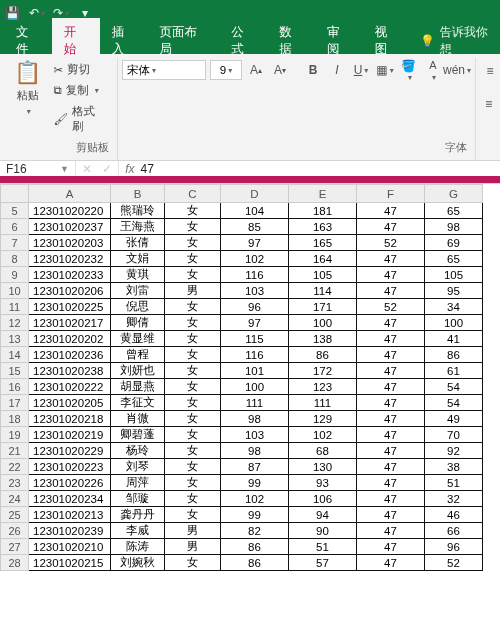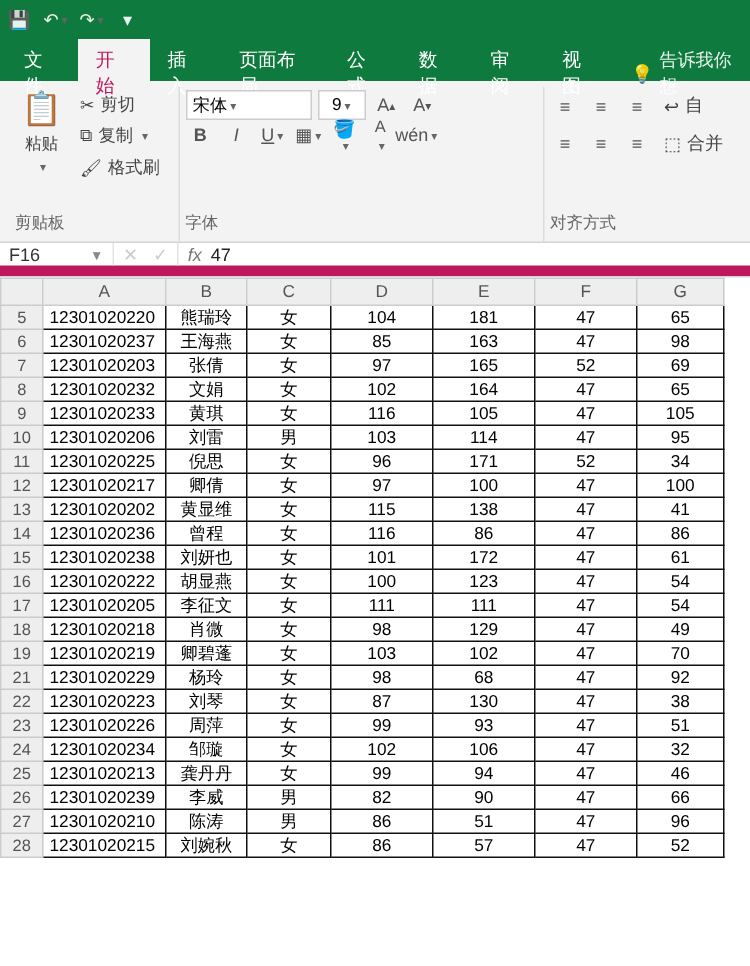--- a/index.html
+++ b/index.html
@@ -3,32 +3,32 @@
 <meta charset="utf-8">
 <style>
   * { box-sizing: border-box; }
   body { margin:0; font-family: "Microsoft YaHei", Arial, sans-serif; background:#fff; overflow:hidden; width:500px; height:644px; font-size:12px; }
   
   
   .titlebar { background:#0f7a3e; height:26px; display:flex; align-items:center; padding:0 6px; }
   .titlebar .tb-icon { color:#fff; opacity:.9; margin-right:10px; width:14px; height:14px; display:inline-flex; align-items:center; justify-content:center; font-size:12px;}
 
   
-  .tabs { background:#0f7a3e; height:28px; display:flex; align-items:flex-start; padding-left:4px; color:#fff; }
+  .tabs { background:#0f7a3e; height:28px; display:flex; align-items:center; padding-left:4px; color:#fff; }
   .tab { padding:6px 12px 5px; font-size:12.5px; cursor:pointer; color:#fff; }
   .tab.active { background:#f3f3f3; color:#be185d; }
   .tell { display:flex; align-items:center; padding:6px 4px 5px 10px; color:#fff; opacity:.9; }
   .tell .bulb { margin-right:4px; }
 
   
   .ribbon { background:#f3f3f3; border-bottom:1px solid #d4d4d4; padding:4px 6px 0 6px; display:flex; }
   .grp { border-right:1px solid #dcdcdc; padding:2px 8px 2px 4px; display:flex; flex-direction:column; }
   .grp:last-child { border-right:none; }
   .grp-body { flex:1; display:flex; align-items:flex-start; }
-  .grp-title { text-align:left; color:#666; font-size:11px; padding:4px 0 3px;margin-top:16px; }
+  .grp-title { text-align:right; color:#666; font-size:11px; padding:4px 0 3px; }
   .btn { display:inline-flex; align-items:center; gap:4px; padding:2px 4px; color:#444; cursor:pointer; }
   .big { flex-direction:column; align-items:center; font-size:11px; }
   .big .glyph { font-size:22px; line-height:1; }
   .col { display:flex; flex-direction:column; gap:2px; font-size:11.5px; color:#444;}
   .row { display:flex; align-items:center; gap:4px; }
   .dd::after { content:"▾"; font-size:8px; color:#666; margin-left:2px; }
   .sel { border:1px solid #ccc; background:#fff; height:20px; display:inline-flex; align-items:center; padding:0 4px; font-size:11.5px; }
   .sel.font { width:84px; }
   .sel.size { width:32px; justify-content:center;}
   .sq { width:20px; height:20px; border:1px solid transparent; display:inline-flex; align-items:center; justify-content:center; color:#555; font-size:12px; }
@@ -95,21 +95,21 @@
         <div class="btn">
             <span>🖌</span>
             <span>格式刷</span>
           </div>
       </div>
     </div>
     <div class="grp-title">剪贴板</div>
   </div>
 
   <div class="grp" style="flex:1">
-    <div class="grp-body" style="flex-direction:column;gap:0">
+    <div class="grp-body" style="flex-direction:row;gap:13px">
       <div class="row">
         <div class="sel font dd">
             <span>宋体</span>
           </div>
         <div class="sel size dd">
             <span>9</span>
           </div>
         <span class="sq">A<sup style="font-size:8px">▴</sup></span>
         <span class="sq">A<sup style="font-size:8px">▾</sup></span>
       </div>

